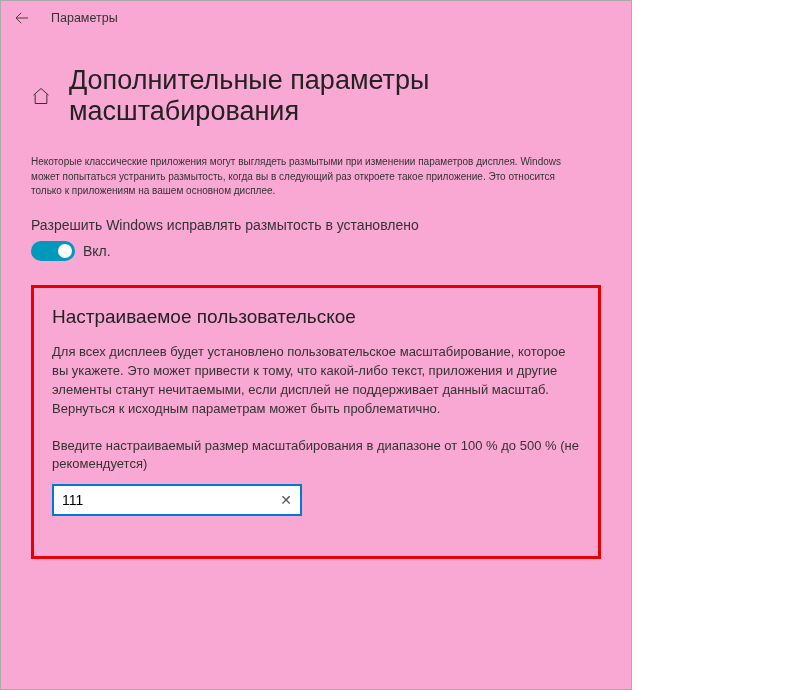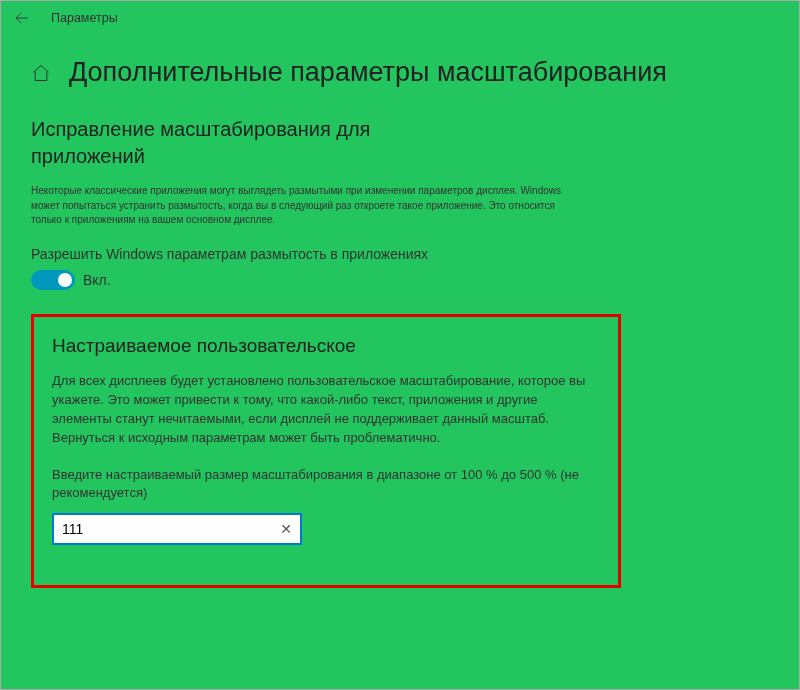--- a/index.html
+++ b/index.html
@@ -9,24 +9,24 @@
     }
     body {
       font-family: "Segoe UI", Tahoma, sans-serif;
       background: #fff;
       width: 800px;
       height: 690px;
       overflow: hidden;
     }
     .window {
       border: 1px solid #aaa;
-      width: 800px;
+      width: 632px;
       height: 690px;
       position: relative;
-      background: #22c55e;
+      background: #f9a8d4;
     }
     .titlebar {
       display: flex;
       align-items: center;
       padding: 8px 12px;
       gap: 20px;
     }
     .back-arrow {
       width: 18px;
       height: 18px;
@@ -46,21 +46,21 @@
       font-size: 12.5px;
       color: #333;
     }
     .content {
       padding: 10px 30px 20px 30px;
     }
     .header-row {
       display: flex;
       align-items: center;
       gap: 18px;
-      margin-top: 12px;
+      margin-top: 20px;
       margin-bottom: 28px;
     }
     .home-icon {
       width: 20px;
       height: 20px;
       display: flex;
       align-items: center;
       justify-content: center;
       cursor: pointer;
     }
@@ -201,25 +201,24 @@
     <div class="header-row">
       <div class="home-icon">
         <svg viewBox="0 0 24 24">
           <path d="M3 11 L12 3 L21 11"></path>
           <path d="M5 10 L5 21 L19 21 L19 10"></path>
         </svg>
       </div>
       <h1 class="page-title">Дополнительные параметры масштабирования</h1>
     </div>
 
-    <h2 class="section-title">Исправление масштабирования для приложений</h2>
 
     <p class="desc-text">Некоторые классические приложения могут выглядеть размытыми при изменении параметров дисплея. Windows может попытаться устранить размытость, когда вы в следующий раз откроете такое приложение. Это относится только к приложениям на вашем основном дисплее.</p>
 
-    <div class="toggle-label">Разрешить Windows параметрам размытость в приложениях</div>
+    <div class="toggle-label">Разрешить Windows исправлять размытость в установлено</div>
 
     <div class="toggle-row">
       <div class="toggle">
         <div class="toggle-knob"></div>
       </div>
       <div class="toggle-state">Вкл.</div>
     </div>
 
     <div class="highlight-box">
       <h2 class="section-title">Настраиваемое пользовательское</h2>

